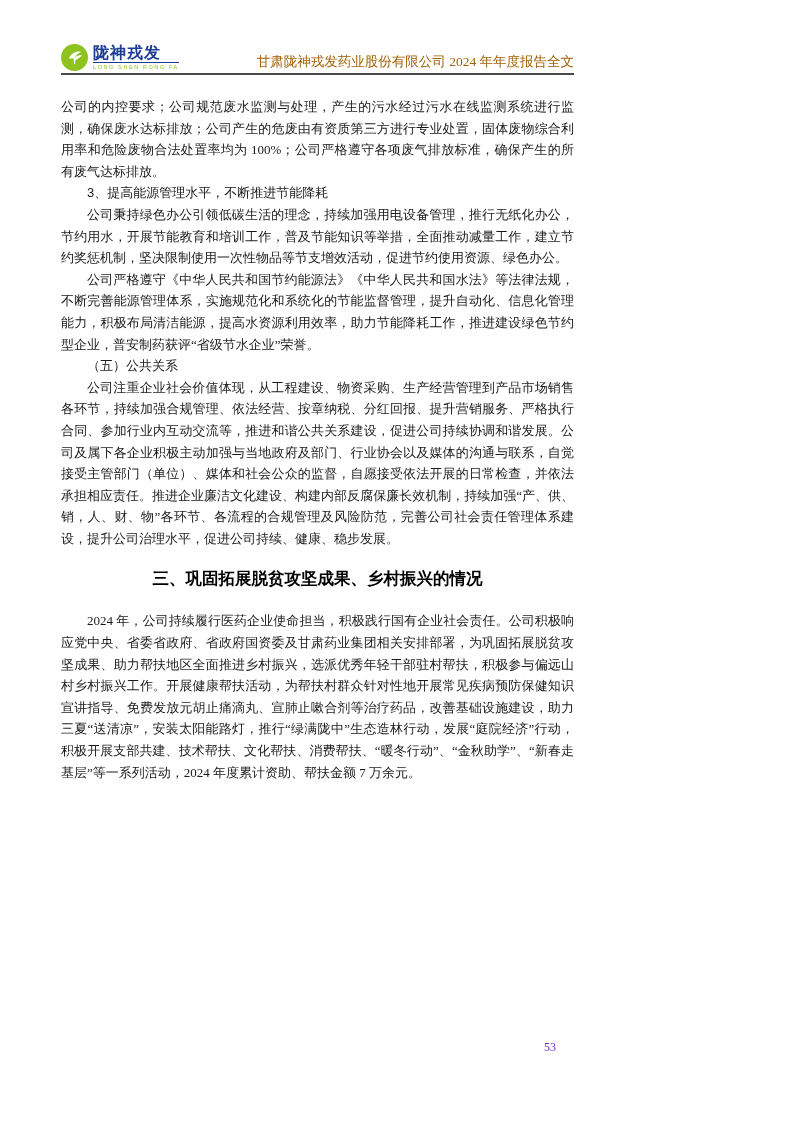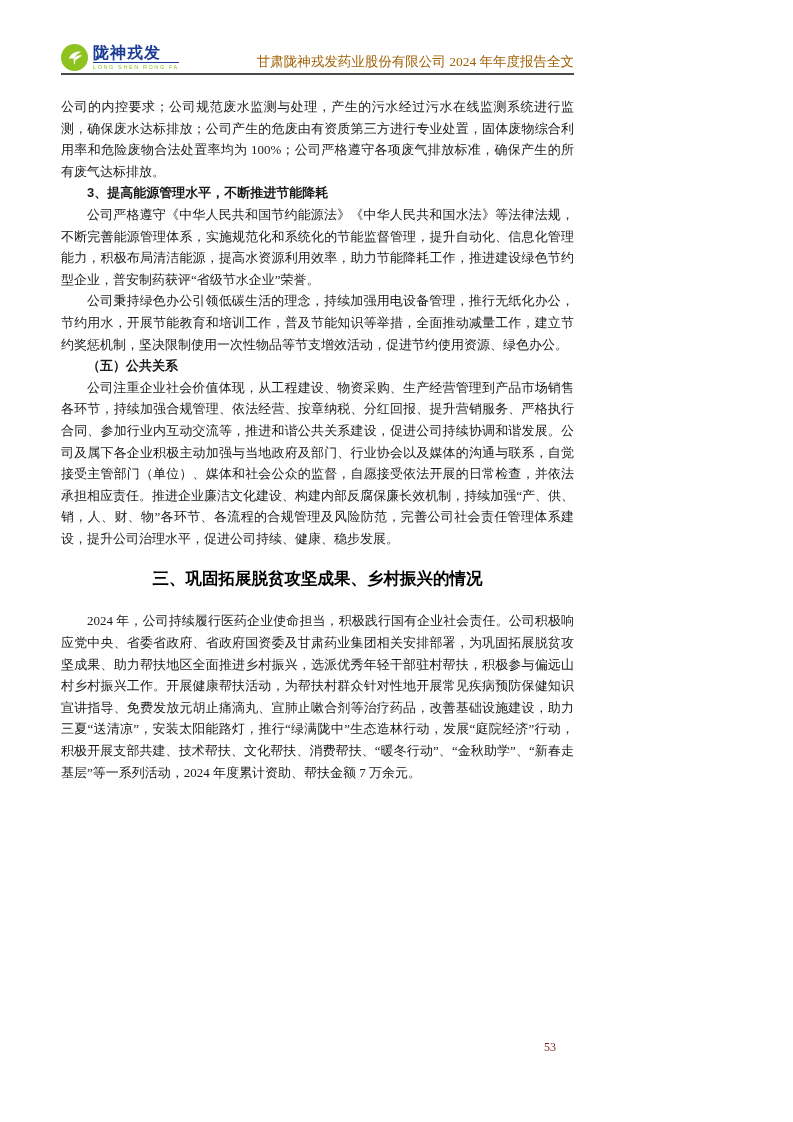--- a/index.html
+++ b/index.html
@@ -76,41 +76,41 @@
     text-align: justify;
   }
   .content p, .content .sub-heading {
     font-size: 13px;
     line-height: 21.6px;
     color: #1a1a1a;
   }
   .indent { text-indent: 2em; }
   .sub-heading {
     font-family: "Liberation Sans", sans-serif;
-    font-weight: bold;
+    font-weight: normal;
     color: #000000;
     text-indent: 2em;
   }
   .section-heading {
     font-family: "Liberation Sans", sans-serif;
     font-weight: bold;
     font-size: 16.5px;
     line-height: 24px;
     color: #000000;
     margin-top: 17px;
     margin-bottom: 20px;
     text-align: center;
   }
   
   .page-number {
     position: absolute;
     right: 75px;
     top: 1040px;
     font-size: 12px;
-    color: #7f1d1d;
+    color: #6d28d9;
     font-family: "Liberation Serif", serif;
   }
 </style>
 </head>
 <body>
 
 <div class="page">
 
   <div class="header">
     <div class="logo">
@@ -125,22 +125,22 @@
         <span class="logo-cn">陇神戎发</span>
         <span class="logo-en">LONG SHEN RONG FA</span>
       </div>
     </div>
     <div class="header-title">甘肃陇神戎发药业股份有限公司 2024 年年度报告全文</div>
   </div>
 
   <div class="content">
     <p>公司的内控要求；公司规范废水监测与处理，产生的污水经过污水在线监测系统进行监测，确保废水达标排放；公司产生的危废由有资质第三方进行专业处置，固体废物综合利用率和危险废物合法处置率均为 100%；公司严格遵守各项废气排放标准，确保产生的所有废气达标排放。</p>
     <div class="sub-heading">3、提高能源管理水平，不断推进节能降耗</div>
+    <p class="indent">公司秉持绿色办公引领低碳生活的理念，持续加强用电设备管理，推行无纸化办公，节约用水，开展节能教育和培训工作，普及节能知识等举措，全面推动减量工作，建立节约奖惩机制，坚决限制使用一次性物品等节支增效活动，促进节约使用资源、绿色办公。</p>
     <p class="indent">公司严格遵守《中华人民共和国节约能源法》《中华人民共和国水法》等法律法规，不断完善能源管理体系，实施规范化和系统化的节能监督管理，提升自动化、信息化管理能力，积极布局清洁能源，提高水资源利用效率，助力节能降耗工作，推进建设绿色节约型企业，普安制药获评“省级节水企业”荣誉。</p>
-    <p class="indent">公司秉持绿色办公引领低碳生活的理念，持续加强用电设备管理，推行无纸化办公，节约用水，开展节能教育和培训工作，普及节能知识等举措，全面推动减量工作，建立节约奖惩机制，坚决限制使用一次性物品等节支增效活动，促进节约使用资源、绿色办公。</p>
     <div class="sub-heading">（五）公共关系</div>
     <p class="indent">公司注重企业社会价值体现，从工程建设、物资采购、生产经营管理到产品市场销售各环节，持续加强合规管理、依法经营、按章纳税、分红回报、提升营销服务、严格执行合同、参加行业内互动交流等，推进和谐公共关系建设，促进公司持续协调和谐发展。公司及属下各企业积极主动加强与当地政府及部门、行业协会以及媒体的沟通与联系，自觉接受主管部门（单位）、媒体和社会公众的监督，自愿接受依法开展的日常检查，并依法承担相应责任。推进企业廉洁文化建设、构建内部反腐保廉长效机制，持续加强“产、供、销，人、财、物”各环节、各流程的合规管理及风险防范，完善公司社会责任管理体系建设，提升公司治理水平，促进公司持续、健康、稳步发展。</p>
     <div class="section-heading">三、巩固拓展脱贫攻坚成果、乡村振兴的情况</div>
     <p class="indent">2024 年，公司持续履行医药企业使命担当，积极践行国有企业社会责任。公司积极响应党中央、省委省政府、省政府国资委及甘肃药业集团相关安排部署，为巩固拓展脱贫攻坚成果、助力帮扶地区全面推进乡村振兴，选派优秀年轻干部驻村帮扶，积极参与偏远山村乡村振兴工作。开展健康帮扶活动，为帮扶村群众针对性地开展常见疾病预防保健知识宣讲指导、免费发放元胡止痛滴丸、宣肺止嗽合剂等治疗药品，改善基础设施建设，助力三夏“送清凉”，安装太阳能路灯，推行“绿满陇中”生态造林行动，发展“庭院经济”行动，积极开展支部共建、技术帮扶、文化帮扶、消费帮扶、“暖冬行动”、“金秋助学”、“新春走基层”等一系列活动，2024 年度累计资助、帮扶金额 7 万余元。</p>
   </div>
 
   <div class="page-number">53</div>
 
 </div>
 

